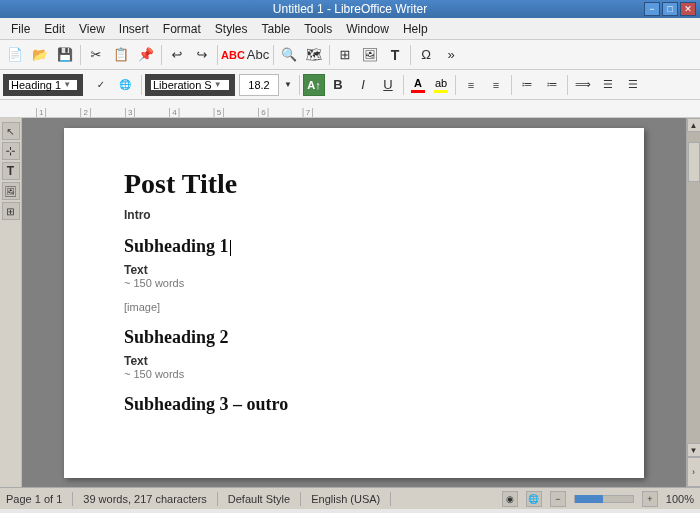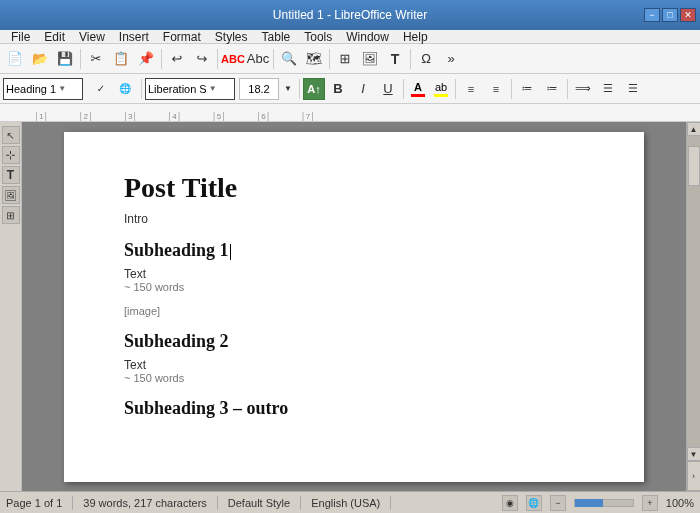--- a/index.html
+++ b/index.html
@@ -5,21 +5,21 @@
     * { margin: 0; padding: 0; box-sizing: border-box; }
     body { font-family: 'Arial', sans-serif; font-size: 12px; background: #e8e8e8; width: 700px; height: 513px; overflow: hidden; user-select: none; }
 
     
     .titlebar {
       background: linear-gradient(to bottom, #4a86c8, #3a6fa8);
       color: white;
       text-align: center;
       padding: 4px 0;
       font-size: 12px;
-      height: 30px;
+      height: 18px;
       display: flex;
       align-items: center;
       justify-content: center;
       position: relative;
     }
     .titlebar-controls {
       position: absolute;
       right: 4px;
       display: flex;
       gap: 2px;
@@ -36,21 +36,21 @@
       justify-content: center;
       cursor: pointer;
     }
 
     
     .menubar {
       background: #f0f0f0;
       border-bottom: 1px solid #ccc;
       display: flex;
       align-items: center;
-      height: 14px;
+      height: 22px;
       padding: 0 4px;
     }
     .menubar-item {
       padding: 2px 7px;
       font-size: 12px;
       cursor: pointer;
       color: #222;
     }
 
     
@@ -86,21 +86,21 @@
       border-radius: 2px;
     }
     .tb-sep {
       width: 1px;
       height: 20px;
       background: #ccc;
       margin: 0 2px;
     }
     .tb-dropdown {
       height: 22px;
-      border: 1px solid #404040;
+      border: 6px solid #404040;
       background: white;
       font-size: 11px;
       padding: 0 2px;
       cursor: pointer;
       display: flex;
       align-items: center;
       gap: 2px;
       min-width: 80px;
     }
     .tb-dropdown-arrow {
@@ -225,21 +225,21 @@
     
     .doc-post-title {
       font-size: 28px;
       font-weight: bold;
       color: #111;
       margin-bottom: 8px;
       font-family: 'Liberation Serif', Georgia, serif;
     }
     .doc-section-label {
       font-size: 12px;
-      font-weight: normal;
+      font-weight: bold;
       color: #333;
       font-family: Arial, sans-serif;
     }
     .doc-section-meta {
       font-size: 11px;
       color: #777;
       margin-bottom: 12px;
       font-family: Arial, sans-serif;
     }
     .doc-subheading {

